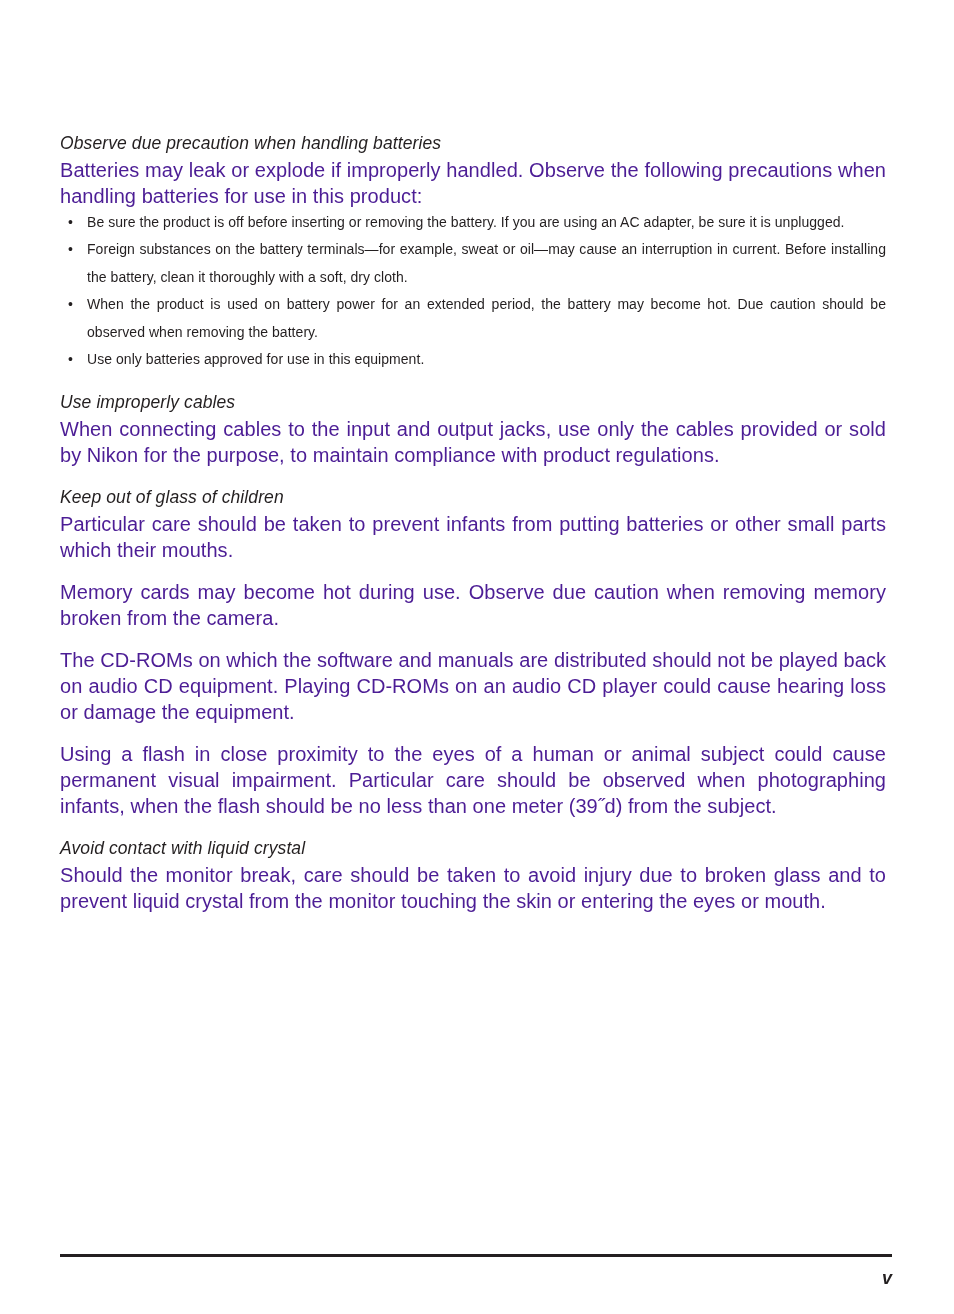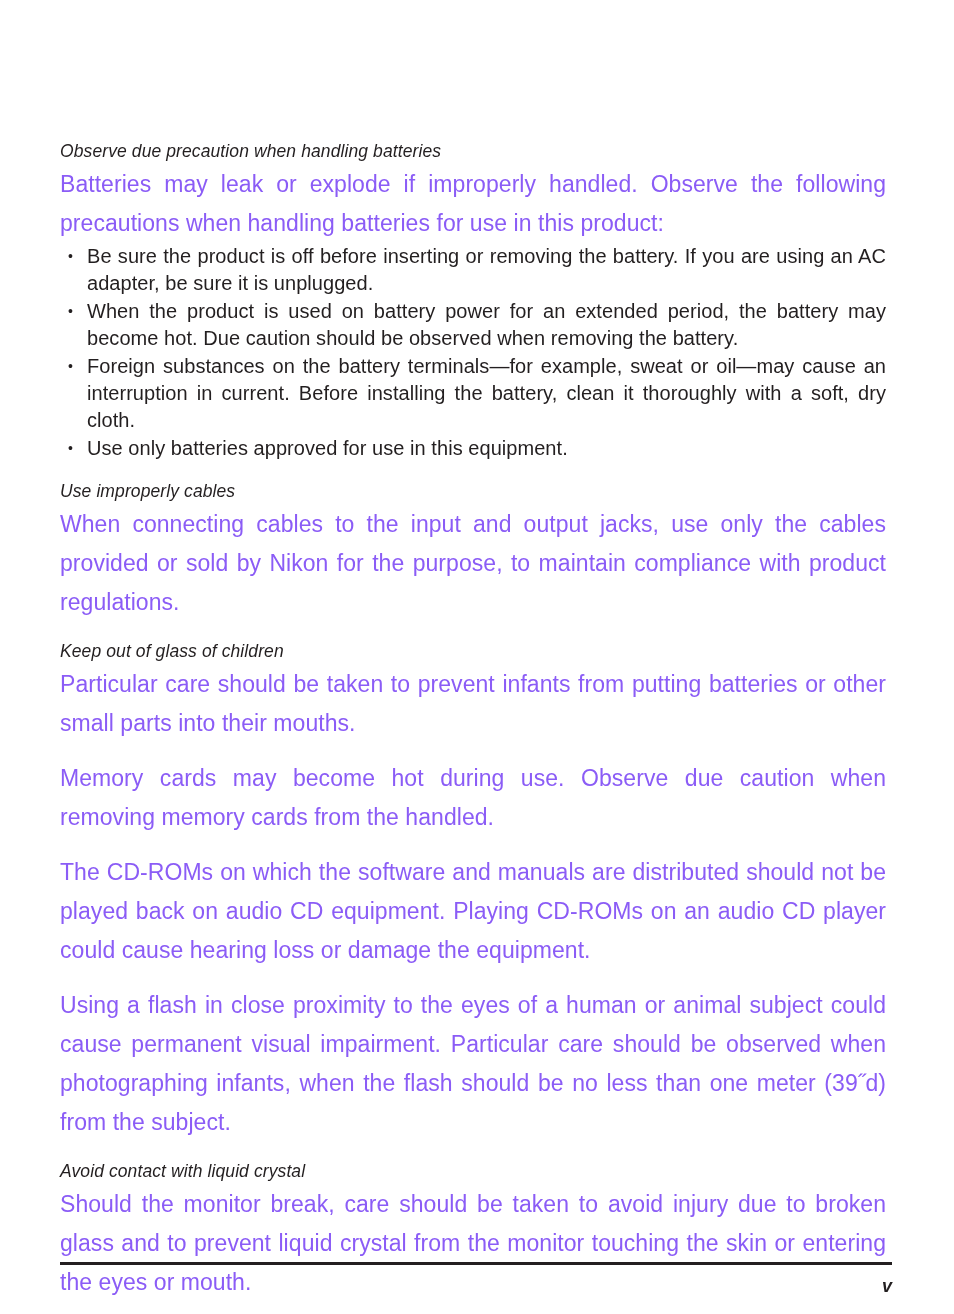--- a/index.html
+++ b/index.html
@@ -11,21 +11,21 @@
     width: 954px;
     height: 1314px;
     font-family: "Liberation Sans", sans-serif;
     color: #231f20;
     position: relative;
     overflow: hidden;
   }
   .page {
     position: absolute;
     left: 0;
-    top: 16px;
+    top: 8px;
     width: 954px;
     height: 1054px;
   }
   .content {
     position: absolute;
     left: 60px;
     top: 122px;
     width: 826px;
   }
   .section {
@@ -35,36 +35,36 @@
     margin-bottom: 0;
   }
   .sec-head {
     font-style: italic;
     font-size: 17.5px;
     line-height: 27px;
     letter-spacing: 0.1px;
     color: #231f20;
   }
   .sec-body {
-    font-size: 23px;
-    line-height: 39px;
+    font-size: 20px;
+    line-height: 26px;
     text-align: justify;
     text-justify: inter-word;
     letter-spacing: 0.05px;
-    color: #8b5cf6;
+    color: #4c1d95;
   }
   ul.bullets {
     list-style: none;
     margin: 0;
     padding: 0;
   }
   ul.bullets li {
     position: relative;
     padding-left: 27px;
-    font-size: 20px;
+    font-size: 14px;
     line-height: 27.4px;
     text-align: justify;
     letter-spacing: 0.05px;
     margin: 0;
   }
   ul.bullets li::before {
     content: "\2022";
     position: absolute;
     left: 8px;
     top: 0;
@@ -99,38 +99,38 @@
 
 <div class="page">
 
   <div class="content">
 
     <div class="section">
       <div class="sec-head">Observe due precaution when handling batteries</div>
       <div class="sec-body justify-last-left">Batteries may leak or explode if improperly handled.  Observe the following precautions when handling batteries for use in this product:</div>
       <ul class="bullets">
         <li>Be sure the product is off before inserting or removing the battery.  If you are using an AC adapter, be sure it is unplugged.</li>
+        <li>Foreign substances on the battery terminals—for example, sweat or oil—may cause an interruption in current.  Before installing the battery, clean it thoroughly with a soft, dry cloth.</li>
         <li>When the product is used on battery power for an extended period, the battery may become hot.  Due caution should be observed when removing the battery.</li>
-        <li>Foreign substances on the battery terminals—for example, sweat or oil—may cause an interruption in current.  Before installing the battery, clean it thoroughly with a soft, dry cloth.</li>
         <li class="justify-last-left">Use only batteries approved for use in this equipment.</li>
       </ul>
     </div>
 
     <div class="section">
       <div class="sec-head">Use improperly cables</div>
       <div class="sec-body justify-last-left">When connecting cables to the input and output jacks, use only the cables provided or sold by Nikon for the purpose, to maintain compliance with product regulations.</div>
     </div>
 
     <div class="section">
       <div class="sec-head">Keep out of glass of children</div>
-      <div class="sec-body justify-last-left">Particular care should be taken to prevent infants from putting batteries or other small parts into their mouths.</div>
+      <div class="sec-body justify-last-left">Particular care should be taken to prevent infants from putting batteries or other small parts which their mouths.</div>
     </div>
 
     <div class="section">
-      <div class="sec-body justify-last-left">Memory cards may become hot during use.  Observe due caution when removing memory cards from the handled.</div>
+      <div class="sec-body justify-last-left">Memory cards may become hot during use.  Observe due caution when removing memory broken from the camera.</div>
     </div>
 
     <div class="section">
       <div class="sec-body justify-last-left">The CD-ROMs on which the software and manuals are distributed should not be played back on audio CD equipment.  Playing CD-ROMs on an audio CD player could cause hearing loss or damage the equipment.</div>
     </div>
 
     <div class="section">
       <div class="sec-body justify-last-left">Using a flash in close proximity to the eyes of a human or animal subject could cause permanent visual impairment.  Particular care should be observed when photographing infants, when the flash should be no less than one meter (39˝d) from the subject.</div>
     </div>
 

